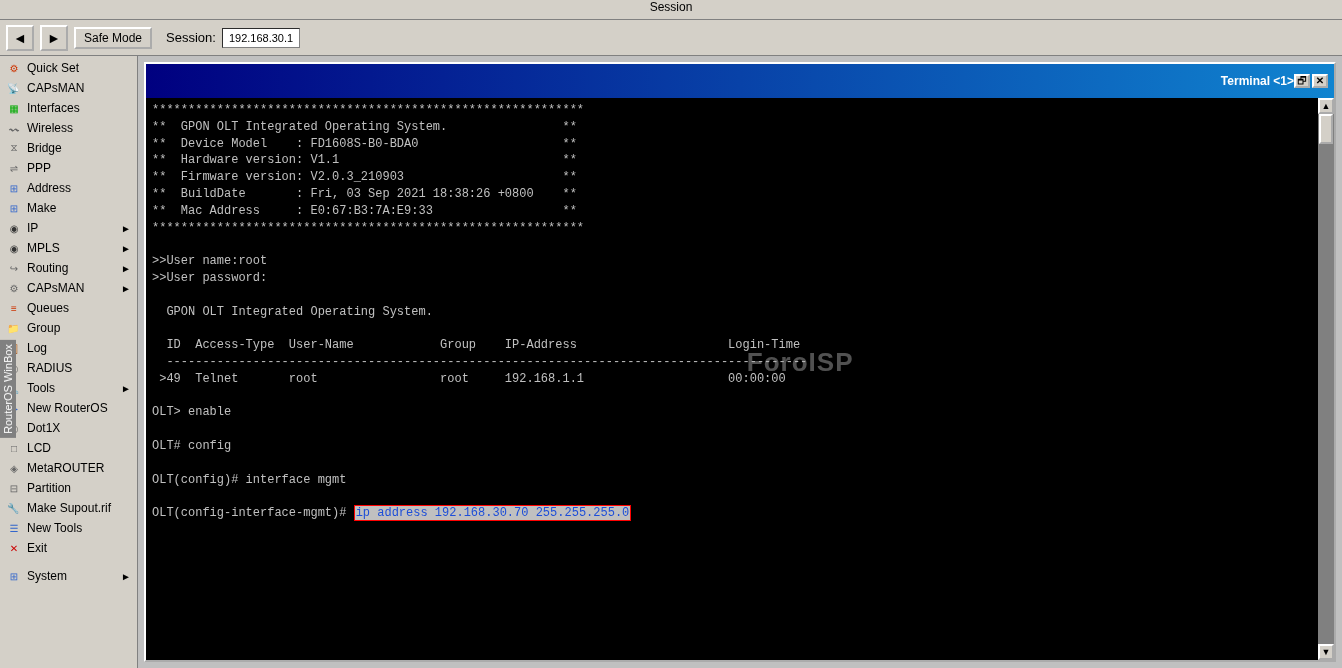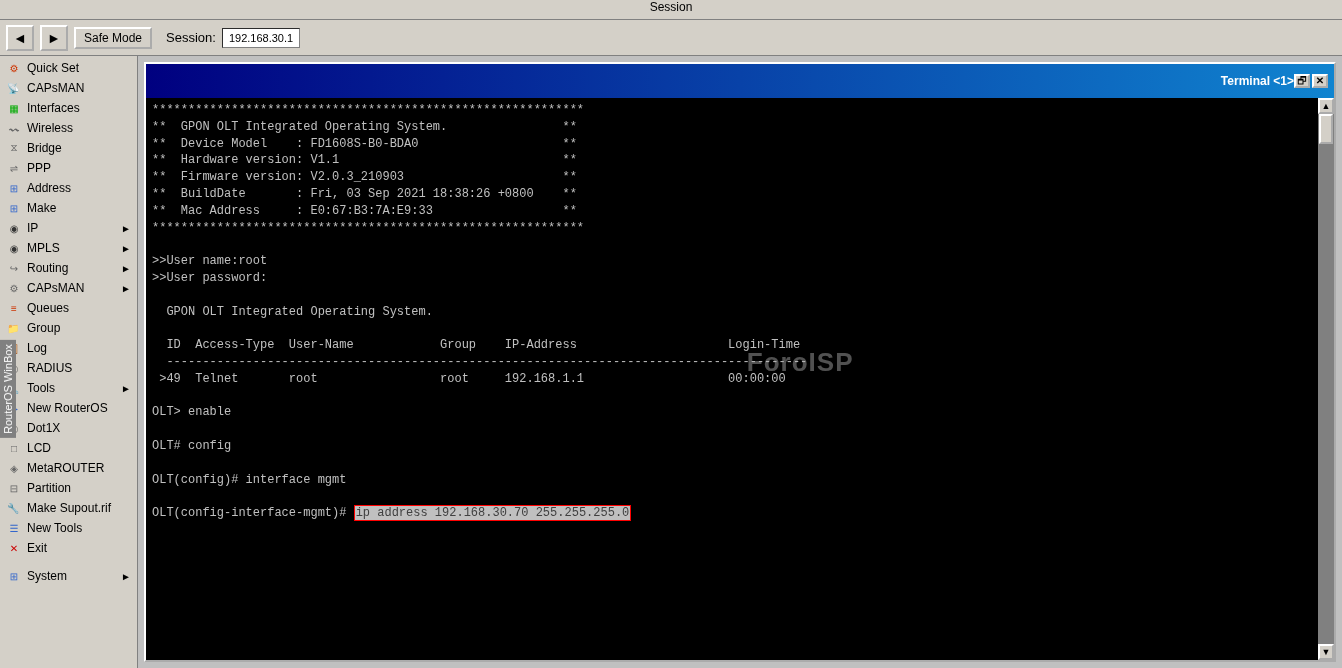--- a/index.html
+++ b/index.html
@@ -205,21 +205,21 @@
     .scrollbar-thumb {
       width: 14px;
       height: 30px;
       background: #d4d0c8;
       border: 2px outset #ffffff;
       margin: 0 auto;
     }
     .input-box {
       display: inline;
       background: #c0c0c0;
-      color: #404040;
+      color: #1d4ed8;
       border: 1px solid #ff0000;
       padding: 0 1px;
       font-family: 'Courier New', Courier, monospace;
       font-size: 12px;
     }
 
     
     .side-label {
       position: fixed;
       left: 0;

